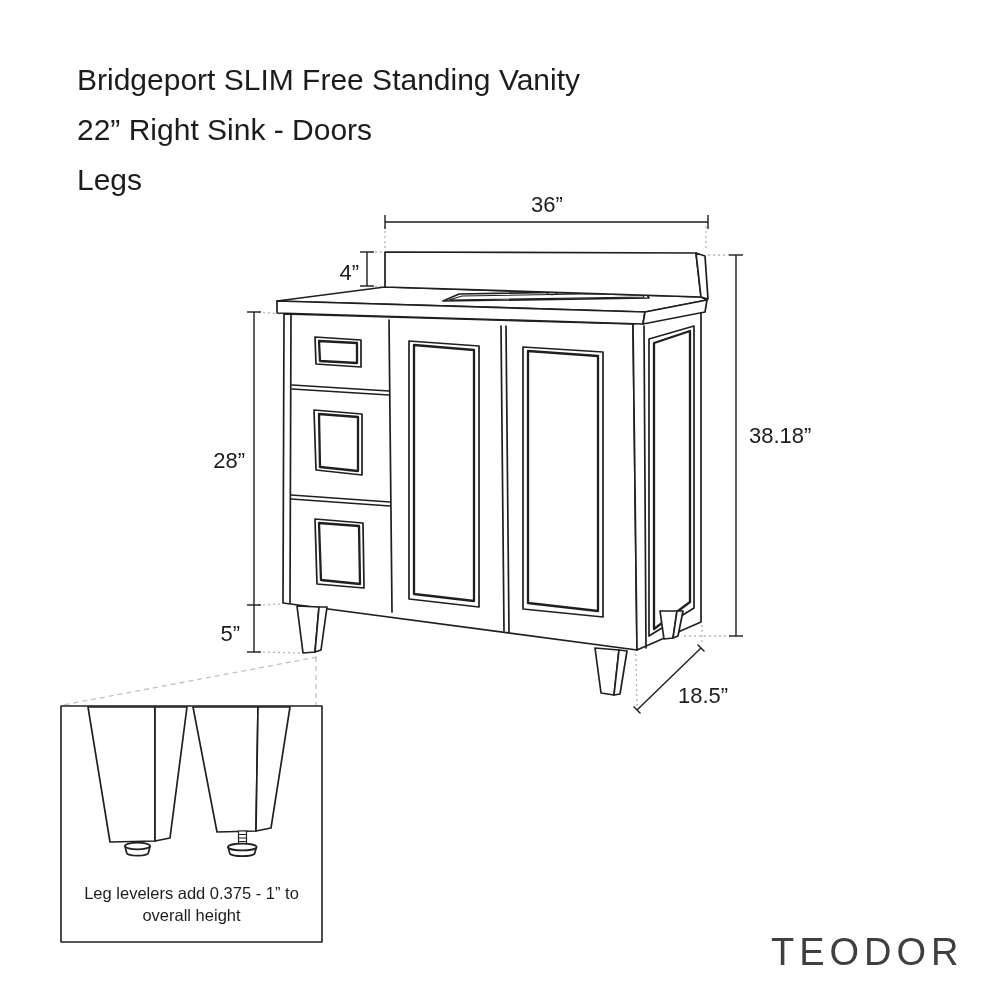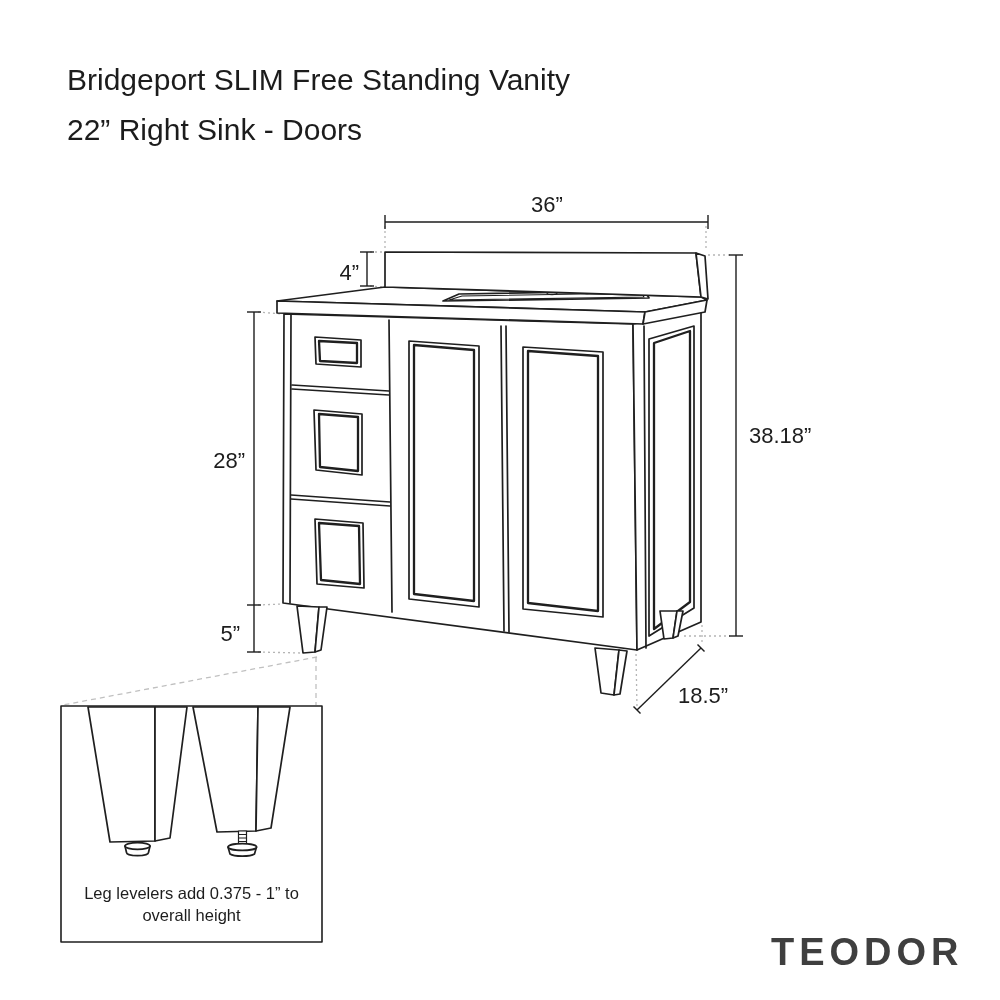--- a/index.html
+++ b/index.html
@@ -1,46 +1,47 @@
 <!DOCTYPE html>
 <html><head>
 <meta charset="utf-8">
 <style>
   html,body{margin:0;padding:0;}
   body{
     width:1000px;height:1000px;position:relative;background:#ffffff;
     font-family:"Liberation Sans","DejaVu Sans",sans-serif;overflow:hidden;
   }
   .title{
-    position:absolute;left:67px;top:55px;
+    position:absolute;left:77px;top:55px;
     font-size:30px;line-height:50px;color:#1c1c1c;font-weight:400;
   }
   .drawing{position:absolute;left:0;top:0;}
   .brand{
     position:absolute;left:771px;top:931px;
-    font-size:38px;font-weight:700;color:#3f3f3f;letter-spacing:5px;
+    font-size:38px;font-weight:400;color:#3f3f3f;letter-spacing:5px;
   }
   svg text{
     font-family:"Liberation Sans","DejaVu Sans",sans-serif;
     font-size:22px;fill:#1d1d1d;
   }
   svg text.note{font-size:16.5px;}
   .ln{stroke:#1f1f1f;stroke-width:1.7;fill:none;stroke-linejoin:round;stroke-linecap:round;}
   .lnw{stroke:#1f1f1f;stroke-width:1.7;fill:#ffffff;stroke-linejoin:round;}
   .inner{stroke:#1f1f1f;stroke-width:2.3;fill:none;stroke-linejoin:round;}
   .dim{stroke:#1d1d1d;stroke-width:1.4;fill:none;stroke-linecap:butt;}
   .dot{stroke:#b5b5b5;stroke-width:1.3;fill:none;stroke-dasharray:2 3;}
   .lead{stroke:#c0c0c0;stroke-width:1.3;fill:none;stroke-dasharray:5 4;}
 </style>
 </head>
 <body>
 
 <div class="title">
   <div>Bridgeport SLIM Free Standing Vanity</div>
   <div>22” Right Sink - Doors</div>
+  <div>Legs</div>
 </div>
 
 <svg class="drawing" width="1000" height="1000" viewBox="0 0 1000 1000">
 
   <g>
     <line class="dot" x1="385" y1="226" x2="385" y2="249"></line>
     <line class="dot" x1="706" y1="226" x2="706" y2="251"></line>
     <line class="dot" x1="370" y1="252" x2="383" y2="252"></line>
     <line class="dot" x1="370" y1="286" x2="383" y2="287"></line>
     <line class="dot" x1="708" y1="255" x2="730" y2="255"></line>

